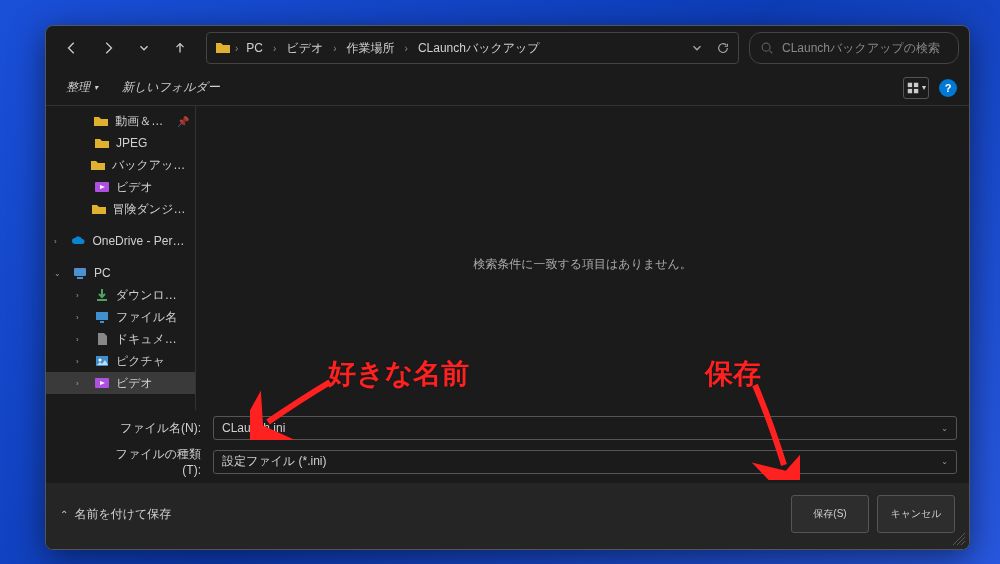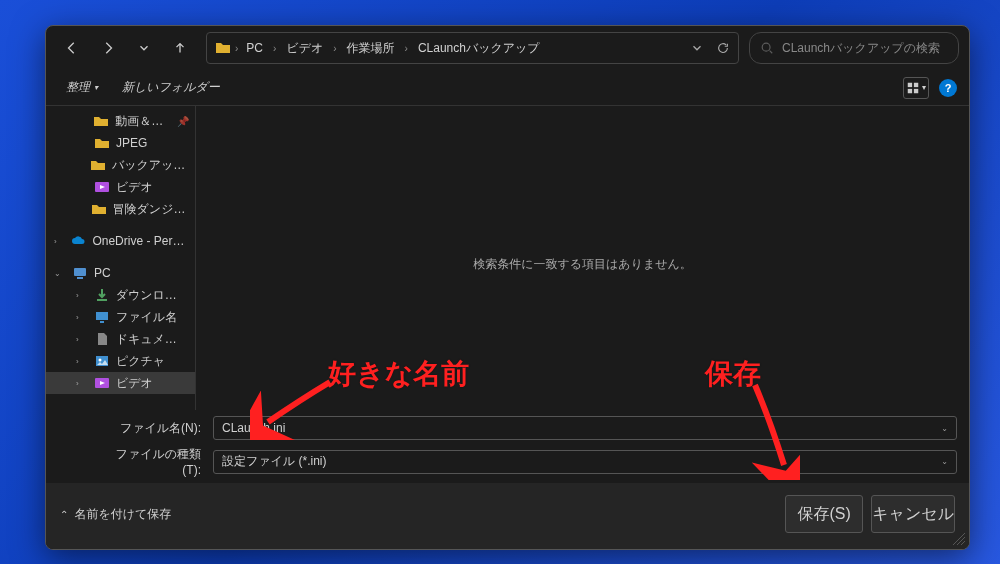--- a/index.html
+++ b/index.html
@@ -207,21 +207,21 @@
       min-width: 78px;
       height: 38px;
       background: #2d2d2d;
       border: 1px solid #555;
       border-radius: 3px;
       color: #d0d0d0;
       cursor: pointer;
       display: flex;
       align-items: center;
       justify-content: center;
-      font-size: 16px;
+      font-size: 10px;
     }
 
     .resize-grip {
       position: absolute;
       right: 4px; bottom: 4px;
       width: 12px; height: 12px;
       opacity: 0.5;
     }
 
     .annotation {

